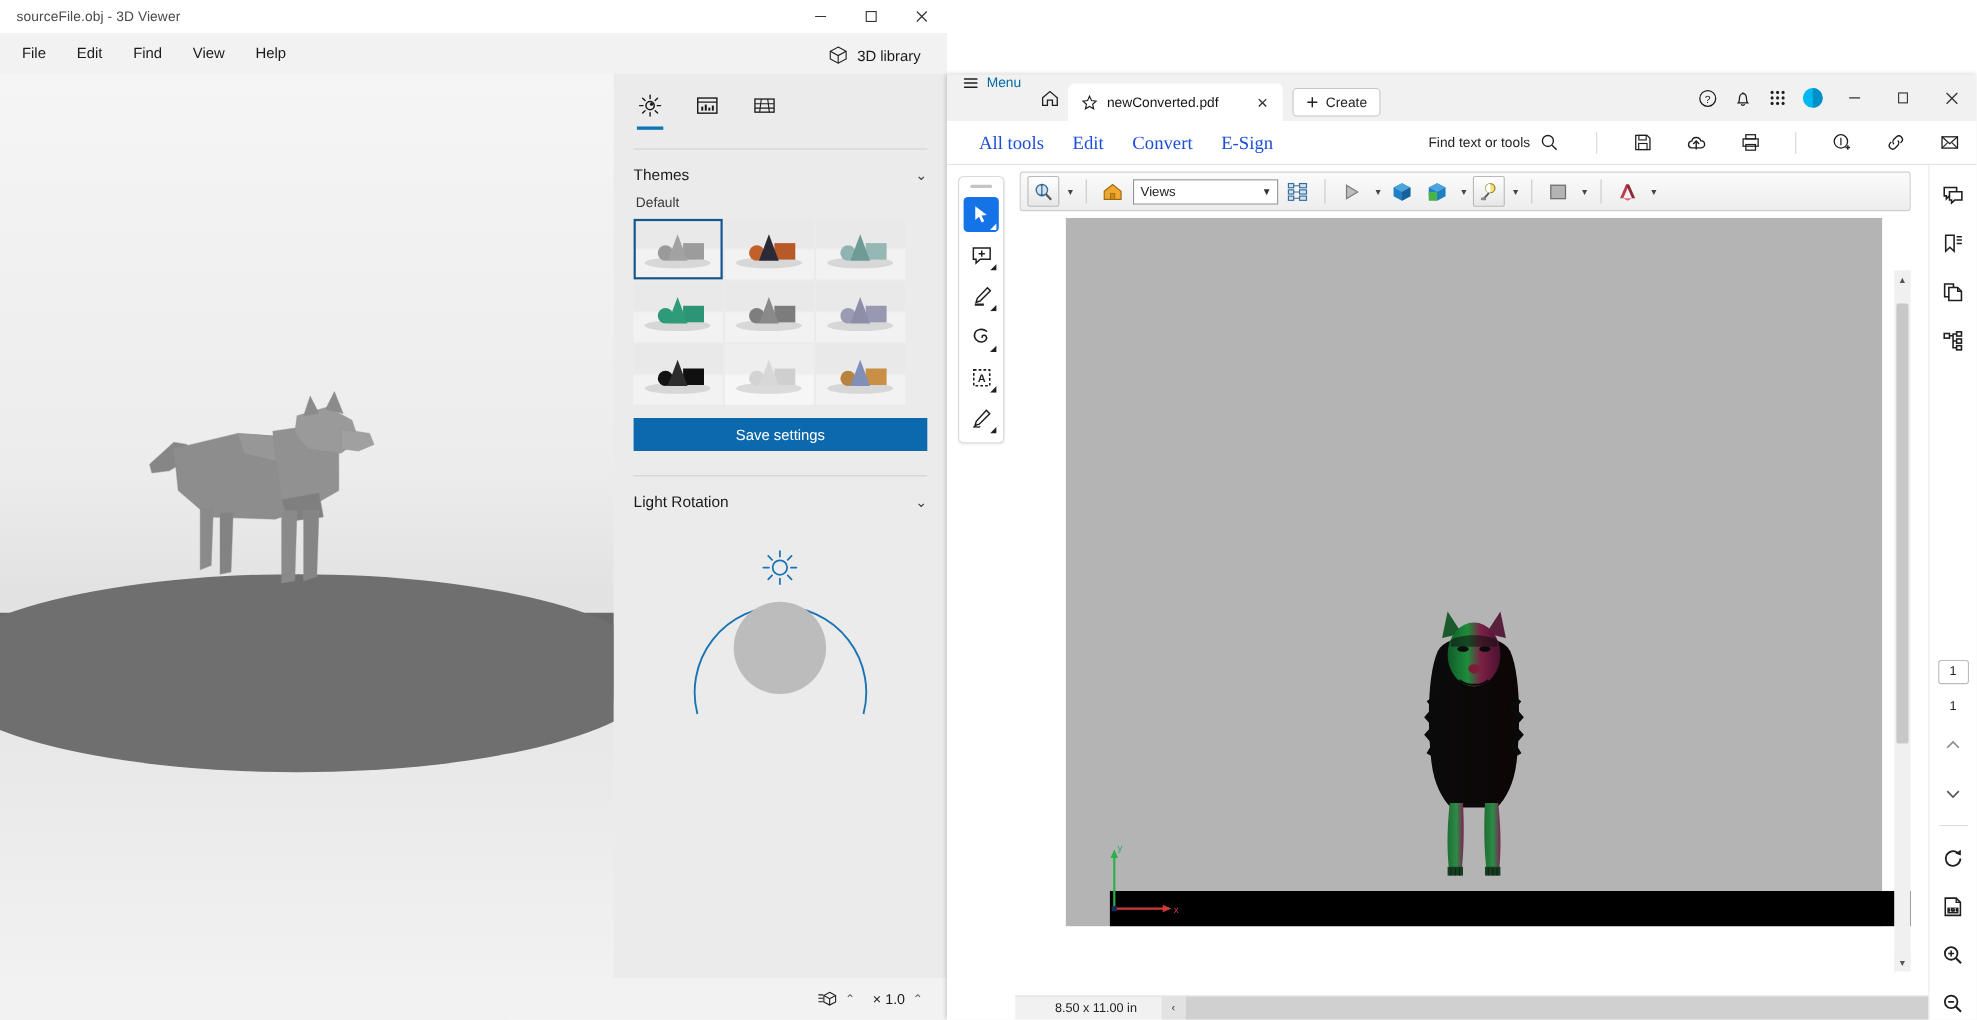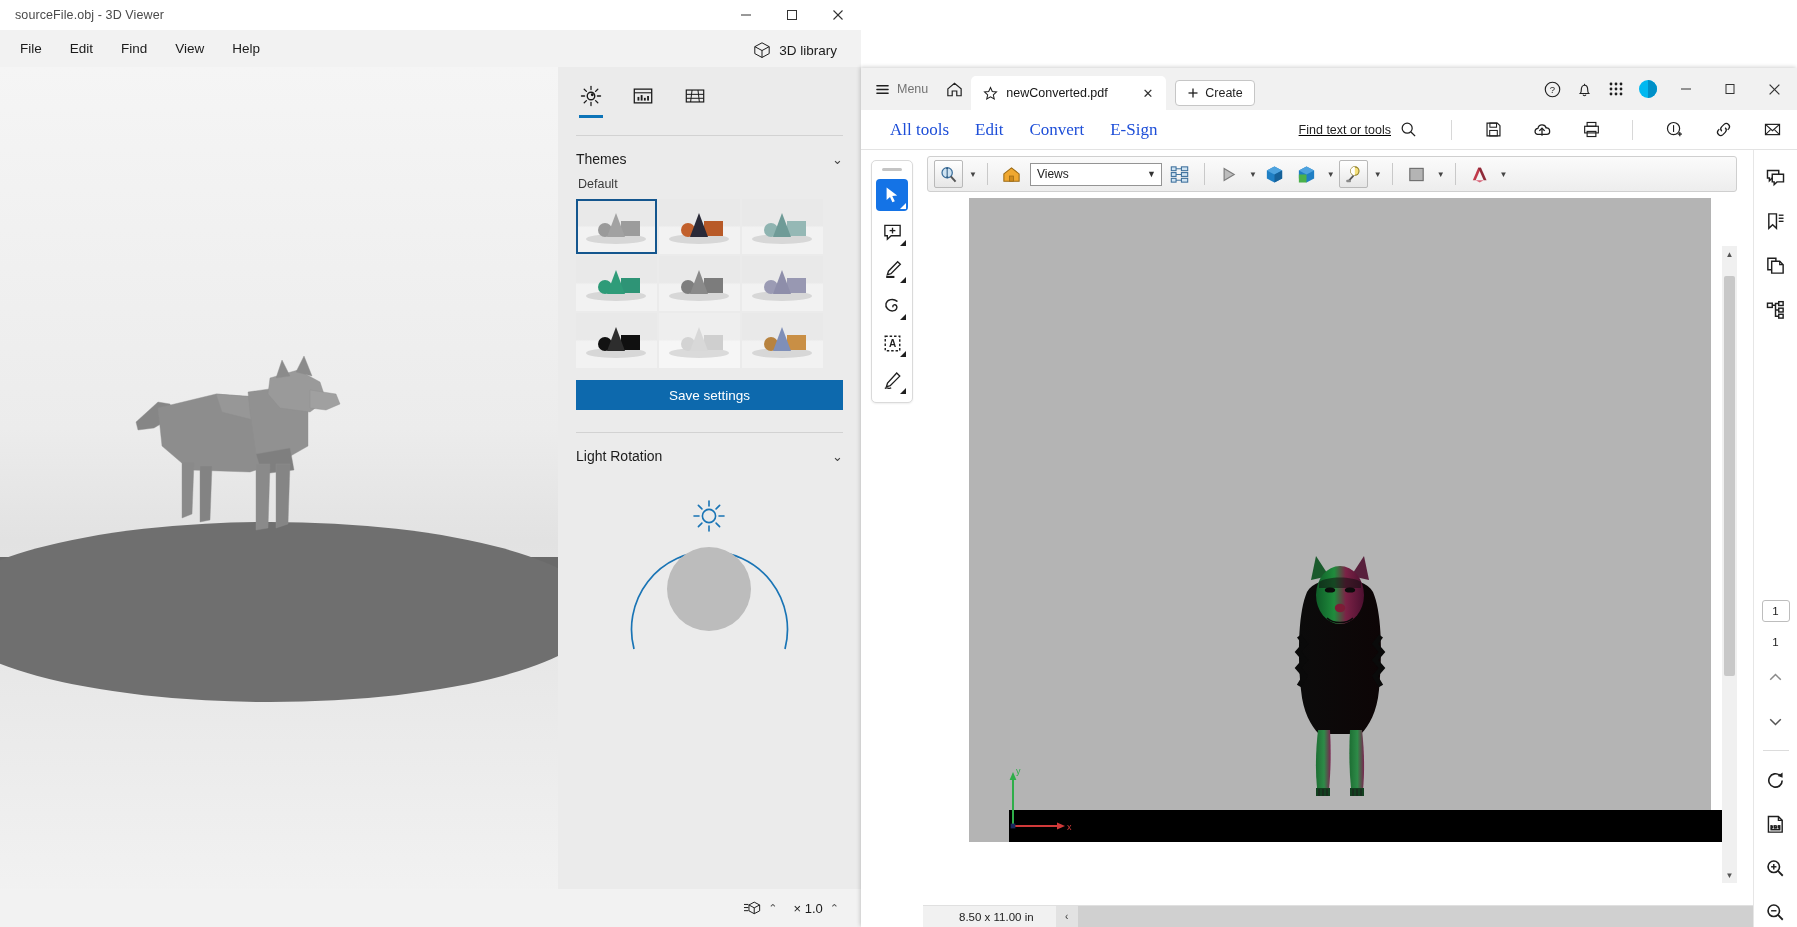--- a/index.html
+++ b/index.html
@@ -122,22 +122,22 @@
   #acrobat {
     position: absolute; left: 861px; top: 68px; width: 936px; height: 859px;
     background: #ffffff; overflow: hidden;
     box-shadow: -1px -1px 4px rgba(0,0,0,.18);
   }
   .ac-tabstrip {
     height: 42px; background: #f1f1f1; display: flex; align-items: flex-end;
     position: relative;
   }
   .ac-menu {
-    display: flex; align-items: center; gap: 7px; padding: 0 10px 0 14px; height: 42px;
-    font-size: 12.5px; color: #737373;
+    display: flex; gap: 7px; padding: 0 10px 0 14px; height: 42px;
+    font-size: 12.5px; color: #0369a1;
   }
   .ac-home { display: flex; align-items: center; height: 42px; padding: 0 7px; }
   .ac-tab {
     display: flex; align-items: center; gap: 8px; background: #fff; height: 34px;
     padding: 0 8px 0 12px; border-radius: 5px 5px 0 0; min-width: 195px;
     font-size: 12.5px; color: #161616;
   }
   .ac-tabclose { margin-left: auto; padding: 2px 5px; color: #333; font-size: 13px; }
   .ac-create {
     display: flex; align-items: center; gap: 6px; height: 26px; margin: 0 0 4px 9px;
@@ -149,21 +149,21 @@
     padding-right: 2px;
   }
   .ac-iconbtn { width: 30px; height: 30px; display: flex; align-items: center; justify-content: center; }
   .ac-winbtn { width: 42px; height: 42px; display: flex; align-items: center; justify-content: center; }
 
   .ac-toolbar {
     height: 40px; background: #fff; display: flex; align-items: center;
     border-bottom: 1px solid #e3e3e3; padding-left: 16px; gap: 0;
   }
   .ac-tbitem { font-size: 17px; color: #1d4ed8; padding: 5px 13px; border-radius: 4px; font-family: Liberation Serif, serif; }
-  .ac-tbright { margin-left: auto; display: flex; align-items: center; gap: 19px; padding-right: 10px; text-decoration: underline; }
+  .ac-tbright { margin-left: auto; display: flex; align-items: center; gap: 19px; padding-right: 10px; }
   .ac-find { display: flex; align-items: center; gap: 9px; font-size: 12.5px; color: #1f1f1f; padding: 4px 8px; }
   .ac-sep { width: 1px; height: 20px; background: #d8d8d8; margin: 0 7px; }
 
   .ac-main { position: relative; height: 777px; background: #ffffff; display: flex; }
   .ac-leftrail {
     width: 62px; background: #fff; display: flex; flex-direction: column;
     align-items: center; padding-top: 10px;
   }
   .rail-card {
     width: 42px; background: #fff; border: 1px solid #dadada; border-radius: 5px;

